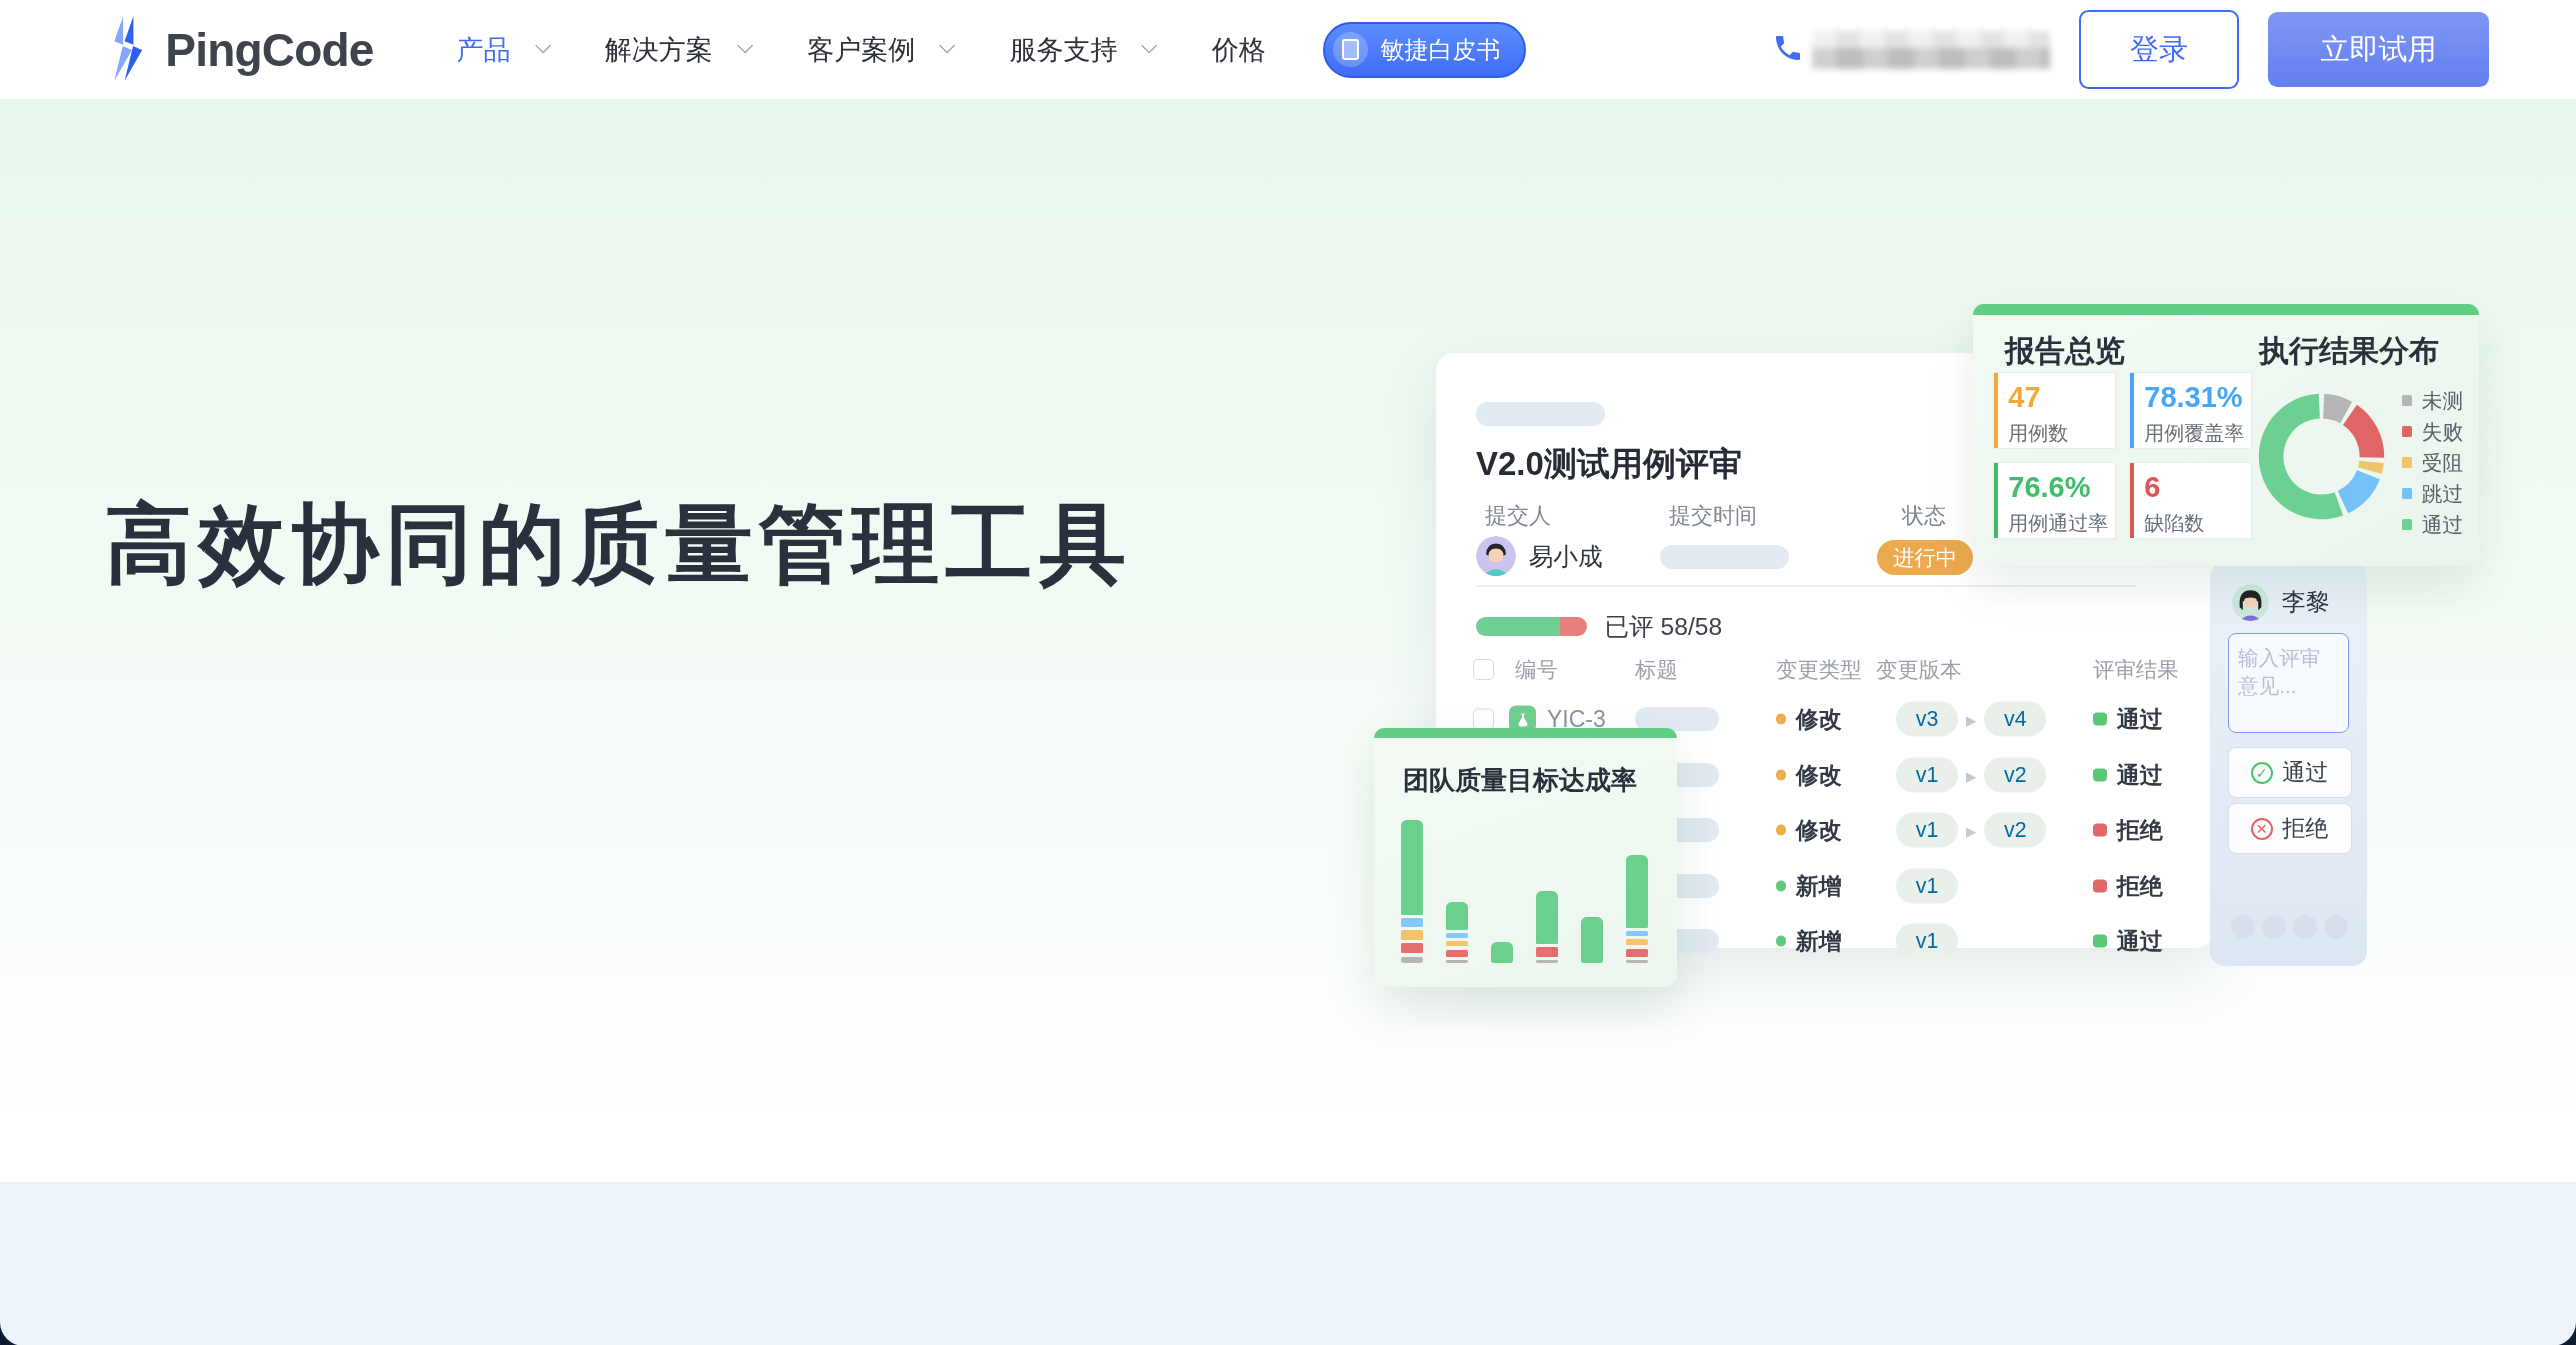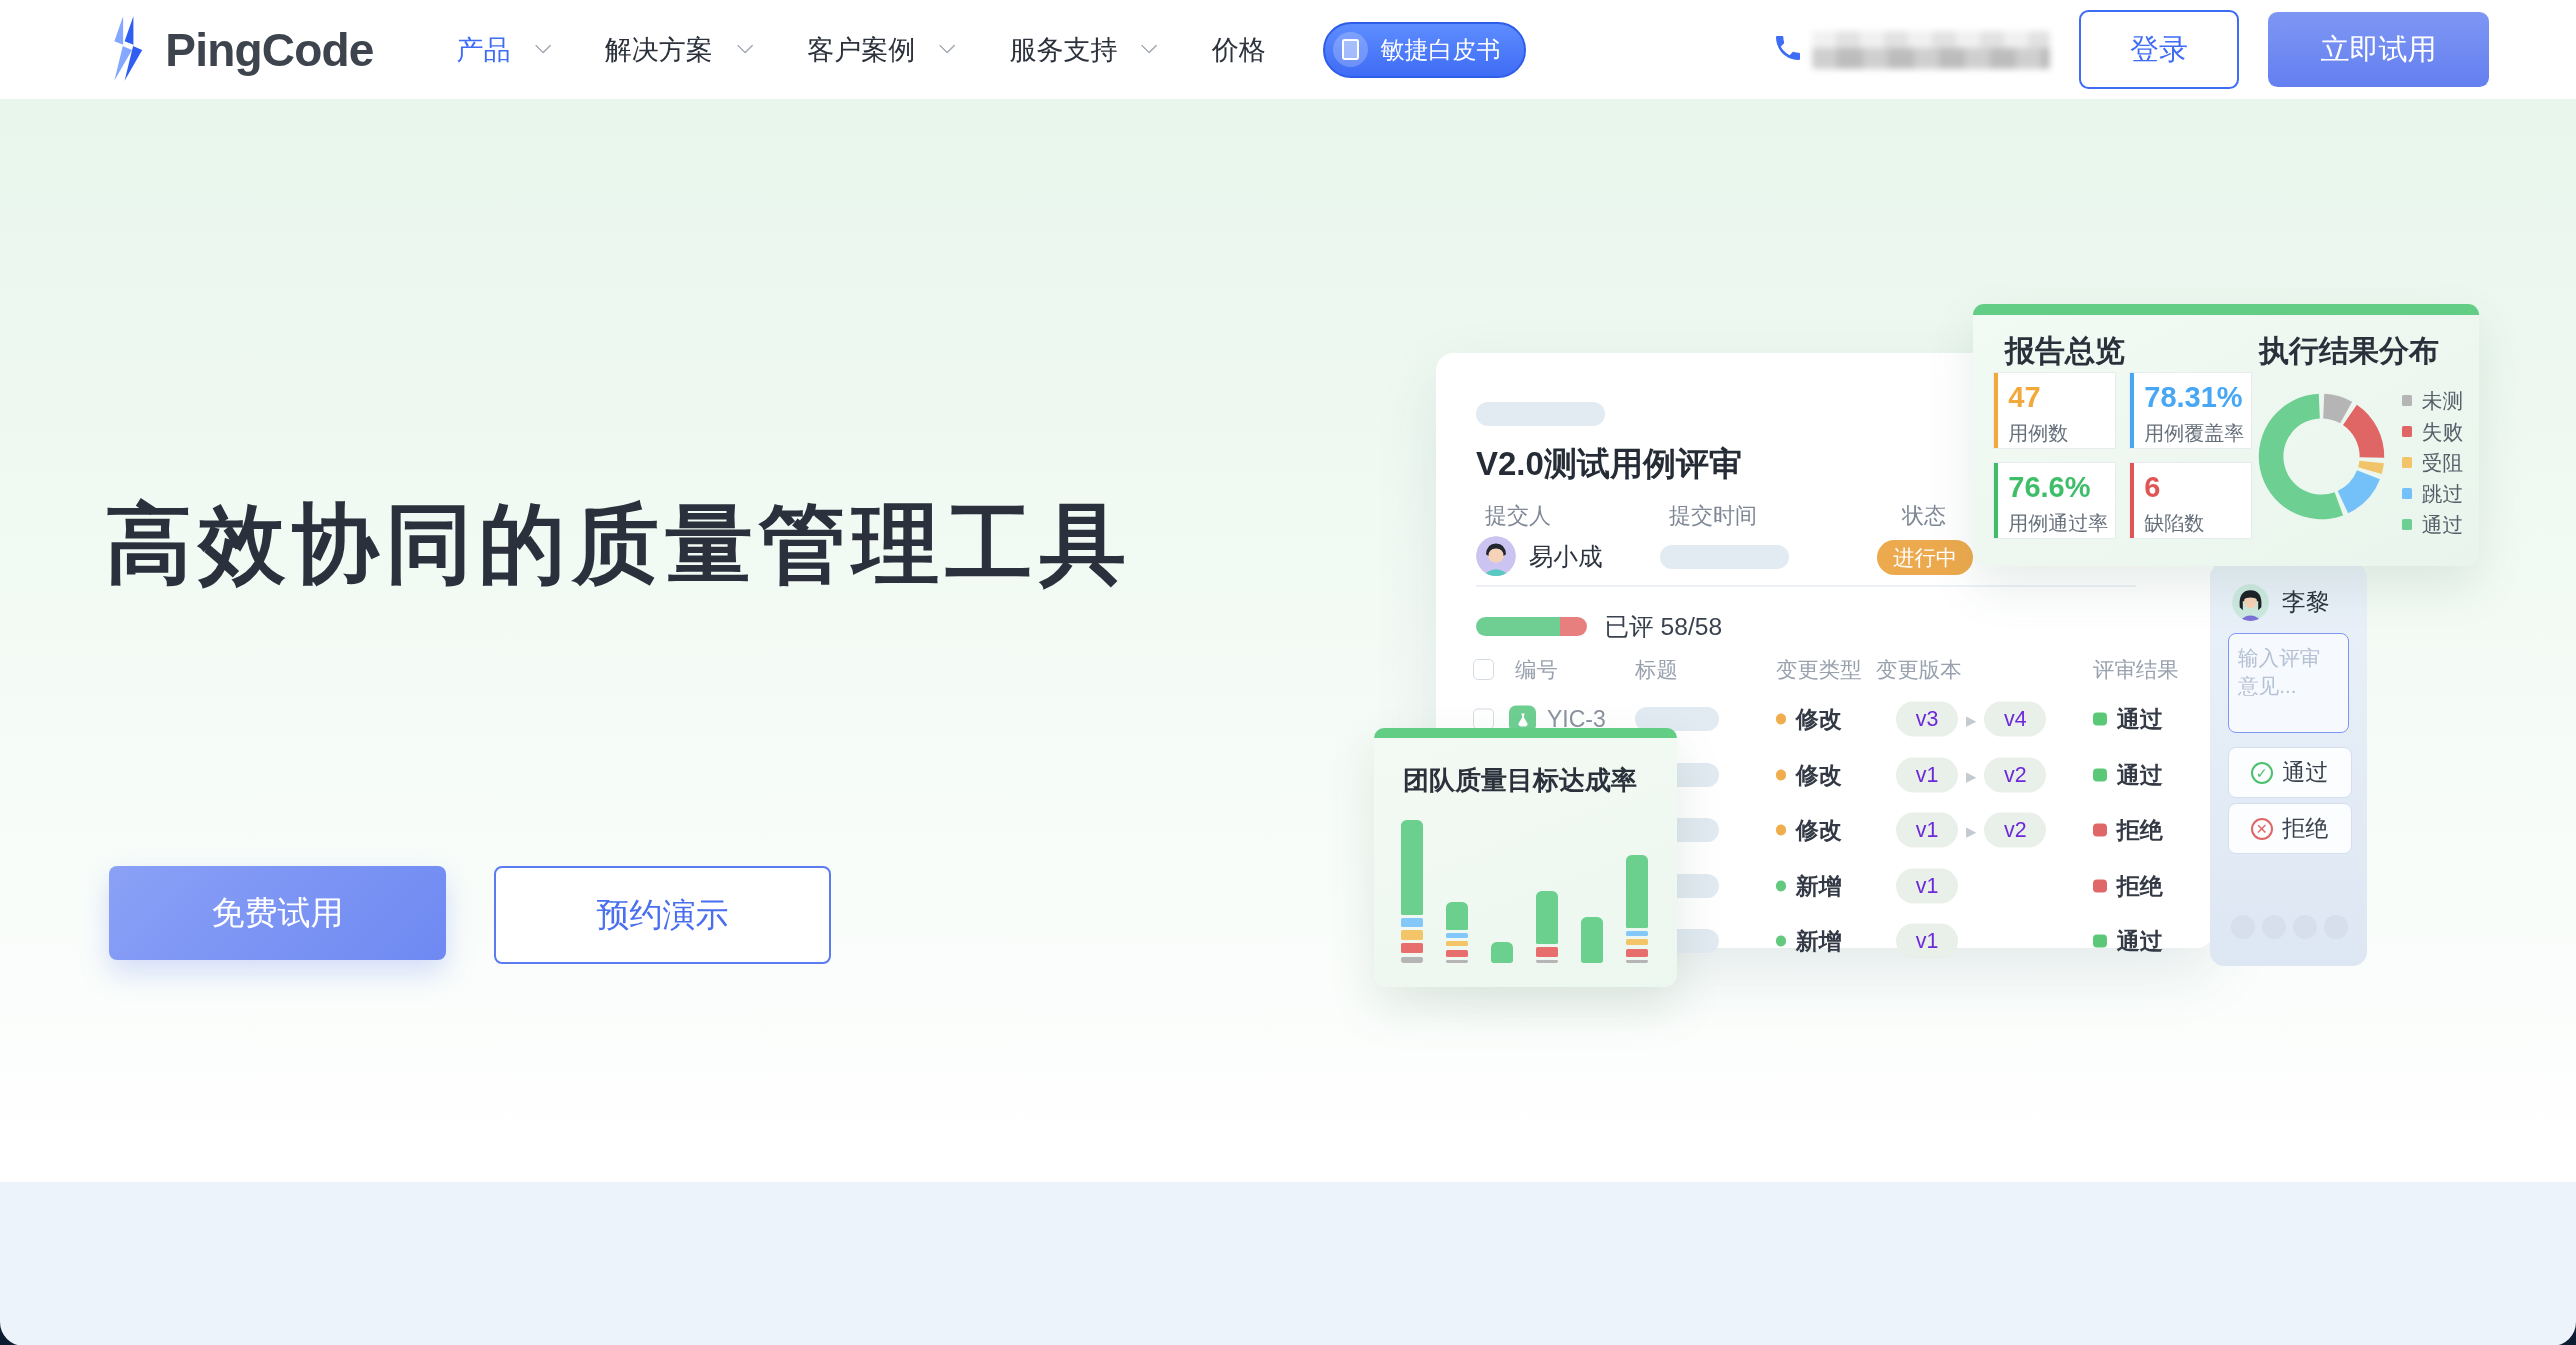--- a/index.html
+++ b/index.html
@@ -60,21 +60,21 @@
   .pg-label{font-size:24.6px;color:#3a424e;}
   .th{position:absolute;font-size:21.4px;color:#98a1ad;}
   .t-row{position:absolute;left:0;width:778px;height:56px;}
   .cell{position:absolute;top:50%;transform:translateY(-50%);display:flex;align-items:center;}
   .cb{width:19px;height:19px;border:1.6px solid #d4dae2;border-radius:4.8px;background:#fff;}
   .flask-badge{width:27px;height:27px;border-radius:7.1px;background:#6fcf92;display:flex;align-items:center;justify-content:center;}
   .row-id{font-size:23px;color:#8a93a0;margin-left:11px;}
   .title-pill{width:84px;height:24px;border-radius:793px;background:#e2eaf2;}
   .dot{width:10.3px;height:10.3px;border-radius:50%;margin-right:9.5px;flex:none;}
   .cell-text{font-size:23px;color:#333a46;font-weight:600;}
-  .vchip{width:62px;height:35px;border-radius:17.5px;background:#e9efe9;color:#6d28d9;font-size:21.4px;display:flex;align-items:center;justify-content:center;}
+  .vchip{width:62px;height:35px;border-radius:17.5px;background:#e9efe9;color:#0369a1;font-size:21.4px;display:flex;align-items:center;justify-content:center;}
   .varrow{color:#c3cad2;font-size:20.6px;margin:0 8px;}
   .bullet{width:13.5px;height:13.5px;border-radius:4px;margin-right:10.3px;flex:none;}
 
   .right-panel{position:absolute;left:2210px;top:563px;width:157px;height:403px;border-radius:14.3px;background:linear-gradient(180deg,#eaf1f9,#dde7f3);z-index:1;}
   .rp-user{position:absolute;left:22px;top:20.6px;display:flex;align-items:center;}
   .rp-name{font-size:24px;color:#2c333e;margin-left:12.7px;}
   .rp-textarea{position:absolute;left:17.5px;top:70px;width:121px;height:100px;border:1.6px solid #7e97f4;border-radius:8px;background:#f6f9fd;font-size:20.6px;color:#33404f;padding:9.5px;resize:none;font-family:inherit;box-sizing:border-box;}
   .rp-textarea::placeholder{color:#b4c0d3;}
   .rp-btn{position:absolute;left:17.5px;width:122px;height:49px;border-radius:8px;background:#fbfdff;border:1.6px solid #d5dfee;display:flex;align-items:center;justify-content:center;gap:9.5px;cursor:pointer;}
   .rp-btn .txt{font-size:23px;color:#39414d;}
@@ -159,24 +159,20 @@
             <span class="r1" style="display:block"></span>
             <span class="r2" style="display:block"></span>
           </span>
       </div>
       <div class="btn-login">登录</div>
       <div class="btn-try">立即试用</div>
     </div>
   </div>
 
   <div class="hero-title nowrap">高效协同的质量管理工具</div>
-  <div class="hero-ctas">
-    <div class="btn-primary">免费试用</div>
-    <div class="btn-secondary">预约演示</div>
-  </div>
 
   <div class="main-card">
     <div class="mc-pill"></div>
     <div class="mc-title nowrap">V2.0测试用例评审</div>
 
     <div class="meta-label nowrap" style="left:40px">提交人</div>
     <div class="meta-label nowrap" style="left:224px">提交时间</div>
     <div class="meta-label nowrap" style="left:457px">状态</div>
 
     <div class="meta-row" style="left:40px">

